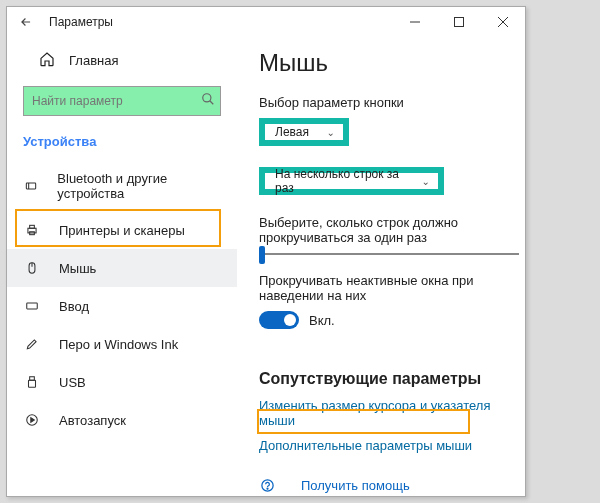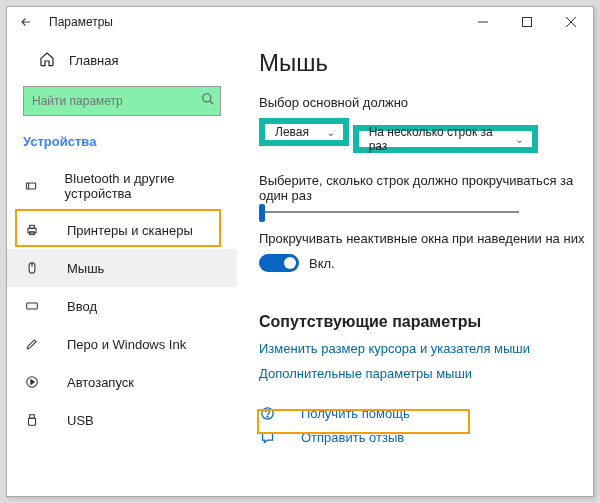--- a/index.html
+++ b/index.html
@@ -1,31 +1,31 @@
 <!DOCTYPE html>
 <html><head>
 <meta charset="utf-8">
 <style>
 * { box-sizing: border-box; margin: 0; padding: 0; font-family: "Segoe UI", Tahoma, sans-serif; }
 body { background: #dcdcdc; width: 600px; height: 503px; overflow: hidden; }
-.window { position: absolute; left: 6px; top: 6px; width: 588px; height: 491px; background: #fff; border: 1px solid #a9a9a9; box-shadow: 2px 2px 4px rgba(0,0,0,0.15); display: flex; flex-direction: column; }
+.window { position: absolute; left: 6px; top: 6px; width: 520px; height: 491px; background: #fff; border: 1px solid #a9a9a9; box-shadow: 2px 2px 4px rgba(0,0,0,0.15); display: flex; flex-direction: column; }
 .titlebar { height: 30px; display: flex; align-items: center; padding-left: 6px; font-size: 12px; color: #222; }
 .titlebar .back { width: 26px; height: 26px; display: flex; align-items: center; justify-content: center; cursor: pointer; color: #444; }
 .titlebar .title { margin-left: 10px; }
 .wincontrols { margin-left: auto; display: flex; }
 .wincontrols div { width: 44px; height: 30px; display: flex; align-items: center; justify-content: center; cursor: pointer; color: #333; }
 .body { flex: 1; display: flex; overflow: hidden; }
 .sidebar { width: 230px; padding: 8px 0 0 0; display: flex; flex-direction: column; }
 .home { display: flex; align-items: center; gap: 14px; padding: 6px 32px; font-size: 13px; cursor: pointer; color: #222; }
 .search { margin: 10px 16px 14px 16px; height: 30px; display: flex; align-items: center; border: 1px solid #999; background: #86efac; }
 .search input { flex: 1; border: none; outline: none; font-size: 12px; padding: 0 8px; color: #666; background: transparent; }
 .search .sicon { width: 28px; color: #666; text-align: center; }
 .section-title { padding: 4px 16px 12px 16px; font-size: 13px; font-weight: 600; color: #3b82f6; }
 .nav { display: flex; flex-direction: column; }
-.nav-item { display: flex; align-items: center; gap: 26px; padding: 10px 16px; font-size: 13px; color: #222; cursor: pointer; position: relative; }
+.nav-item { display: flex; align-items: center; gap: 18px; padding: 10px 16px; font-size: 13px; color: #222; cursor: pointer; position: relative; }
 .nav-item.active { background: #eef0f2; }
 .nav-item .icon { width: 18px; height: 18px; color: #333; display: flex; align-items: center; justify-content: center; }
 .hl-orange { position: absolute; border: 2px solid #f59e0b; pointer-events: none; }
 .hl1 { left: 8px; top: 202px; width: 206px; height: 38px; }
 .hl2 { left: 250px; top: 402px; width: 213px; height: 25px; }
 .content { flex: 1; padding: 12px 8px 0 22px; overflow-y: auto; font-size: 13px; color: #222; }
 .content h1 { font-size: 24px; font-weight: 400; margin-bottom: 18px; }
 .label { font-size: 13px; margin-bottom: 8px; }
 .select { display: inline-flex; align-items: center; border: 6px solid #14b8a6; height: 28px; padding: 0 26px 0 10px; font-size: 12px; position: relative; cursor: pointer; margin-bottom: 20px; }
 .select .chev { position: absolute; right: 8px; color: #555; font-size: 10px; }
@@ -134,42 +134,42 @@
           <span class="icon">
               <svg width="14" height="14" viewBox="0 0 24 24" fill="none" stroke="currentColor" stroke-width="1.8">
                 <path d="M4 20l4-1 11-11-3-3L5 16z"></path>
               </svg>
             </span>
           <span>Перо и Windows Ink</span>
         </div>
         <div class="nav-item">
           <span class="icon">
               <svg width="14" height="14" viewBox="0 0 24 24" fill="none" stroke="currentColor" stroke-width="1.8">
+                <rect x="8" y="3" width="8" height="6"></rect>
+                <rect x="6" y="9" width="12" height="12" rx="1"></rect>
+              </svg>
+            </span>
+          <span>USB</span>
+        </div>
+        <div class="nav-item">
+          <span class="icon">
+              <svg width="14" height="14" viewBox="0 0 24 24" fill="none" stroke="currentColor" stroke-width="1.8">
                 <circle cx="12" cy="12" r="9"></circle>
                 <path d="M10 8l6 4-6 4z" fill="currentColor"></path>
               </svg>
             </span>
           <span>Автозапуск</span>
         </div>
-        <div class="nav-item">
-          <span class="icon">
-              <svg width="14" height="14" viewBox="0 0 24 24" fill="none" stroke="currentColor" stroke-width="1.8">
-                <rect x="8" y="3" width="8" height="6"></rect>
-                <rect x="6" y="9" width="12" height="12" rx="1"></rect>
-              </svg>
-            </span>
-          <span>USB</span>
-        </div>
       </div>
     </div>
 
     <div class="content">
       <h1>Мышь</h1>
 
-      <div class="label">Выбор основной должно</div>
+      <div class="label">Выбор параметр кнопки</div>
       <div class="select" style="width:90px">
         <span>Левая</span>
         <span class="chev">⌄</span>
       </div>
 
       <div class="select" style="width:185px">
         <span>На несколько строк за раз</span>
         <span class="chev">⌄</span>
       </div>
 

